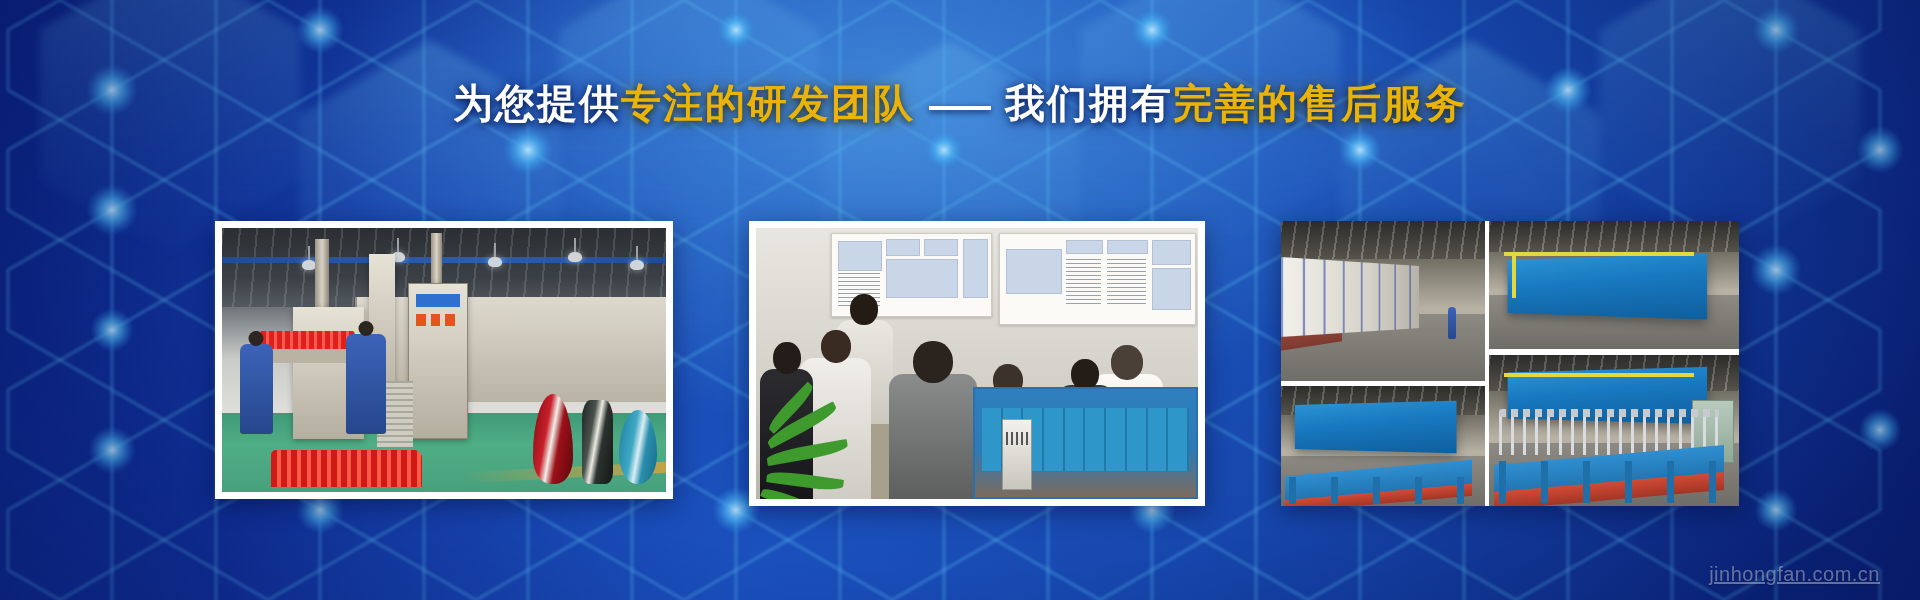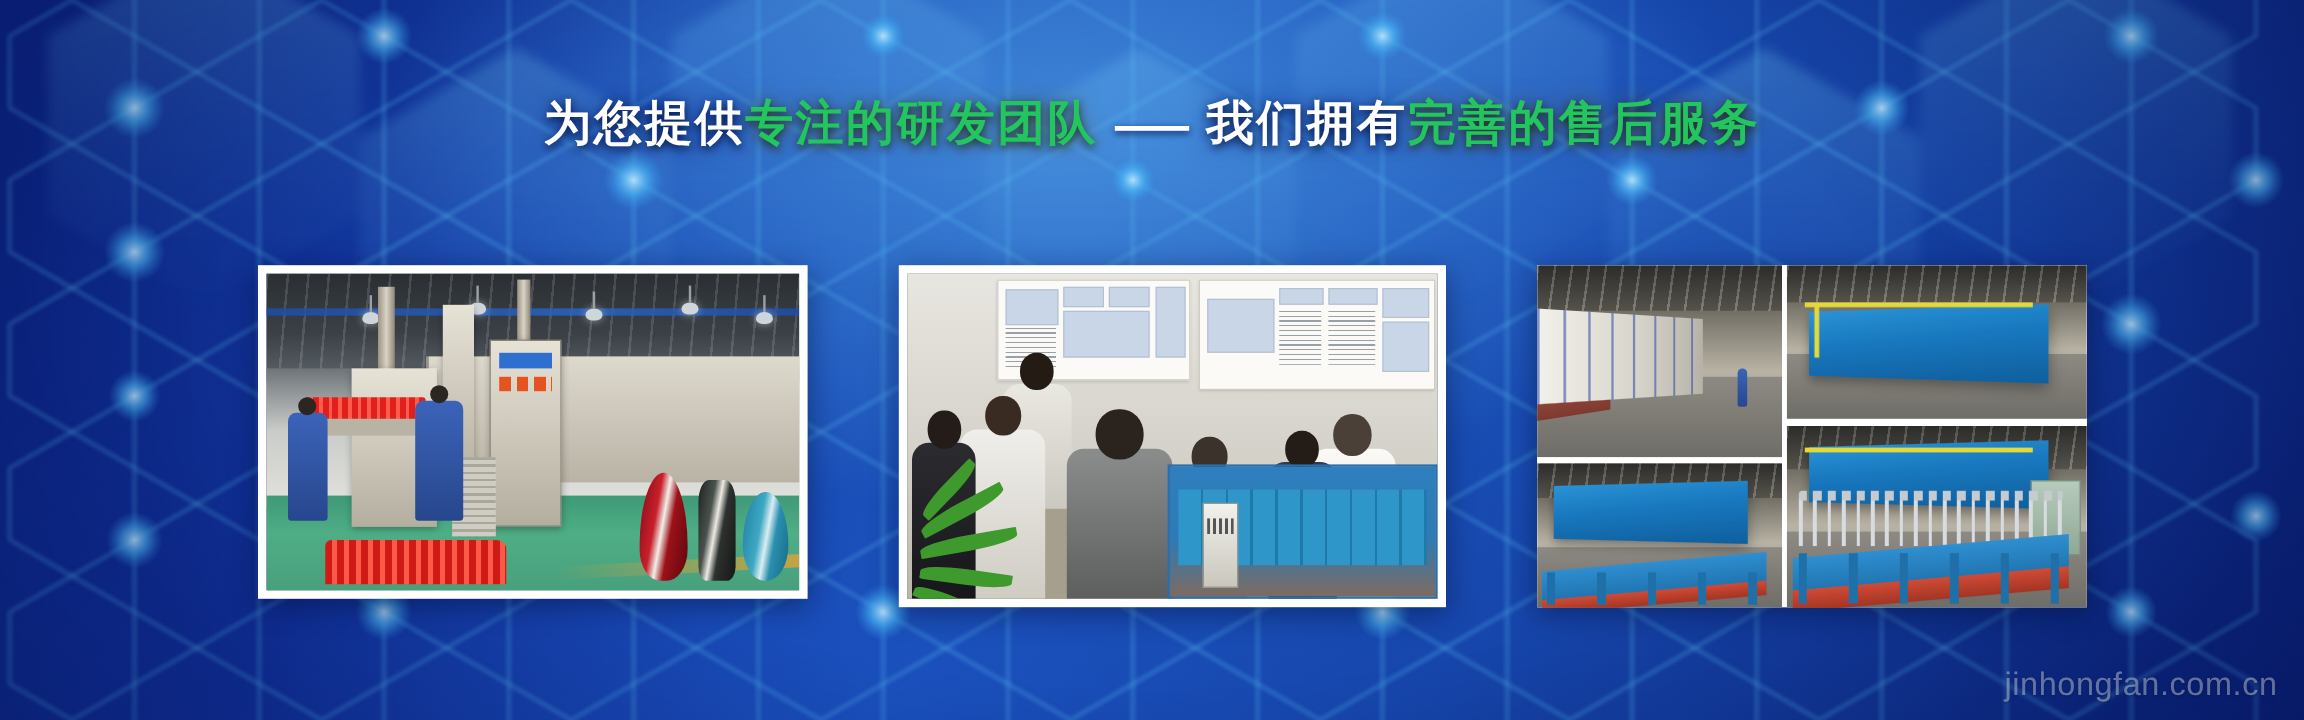--- a/index.html
+++ b/index.html
@@ -32,21 +32,21 @@
     position:absolute;left:0;right:0;top:83px;
     text-align:center;
     font-size:40px;line-height:1;
     font-weight:700;
     letter-spacing:2px;
     white-space:nowrap;
     color:#ffffff;
     text-shadow:0 2px 7px rgba(2,12,60,.85), 0 0 20px rgba(8,30,110,.7);
     user-select:none;
   }
-  .headline .hl{ color:#22c55e; text-shadow:0 2px 7px rgba(30,24,0,.75), 0 0 18px rgba(90,70,0,.5);}
+  .headline .hl{ color:#eab308; text-shadow:0 2px 7px rgba(30,24,0,.75), 0 0 18px rgba(90,70,0,.5);}
   .headline .dash{
     display:inline-block;vertical-align:.18em;
     width:62px;height:4px;background:#ffffff;margin:0 14px;
     box-shadow:0 2px 6px rgba(2,12,60,.8);
   }
 
   
   .panels{
     position:absolute;left:215px;top:221px;
     width:1524px;height:285px;
@@ -196,25 +196,26 @@
     background:repeating-linear-gradient(90deg,#d8dce0 0 3px,rgba(0,0,0,0) 3px 12px);}
   .f3-hooks:after{content:"";position:absolute;left:0;top:-6px;width:100%;height:8px;
     background:repeating-linear-gradient(90deg,#c6cbd0 0 7px,rgba(0,0,0,0) 7px 12px);border-radius:3px;}
   .f3-green{position:absolute;right:2%;top:30%;width:16%;height:40%;
     background:linear-gradient(180deg,#b8cbbd,#8fa896);border:1px solid #79907f;}
   .f3-worker{position:absolute;right:14%;bottom:26%;width:4%;height:20%;
     background:linear-gradient(180deg,#3b63b8,#27478d);border-radius:4px 4px 2px 2px;}
 
   
   .watermark{
-    position:absolute;right:22px;bottom:14px;
-    font-size:27px;letter-spacing:.5px;
+    position:absolute;right:40px;bottom:14px;
+    font-size:20px;letter-spacing:.5px;
     color:rgba(225,234,250,.42);
     text-shadow:0 1px 2px rgba(0,0,0,.25);
     user-select:none;
+    text-decoration:underline;
   }
 </style>
 </head>
 <body>
 
 <div class="banner">
 
   <div class="bg-base"></div>
 
   <svg class="hex-layer" viewBox="0 0 1920 600" preserveAspectRatio="none" xmlns="http://www.w3.org/2000/svg">

